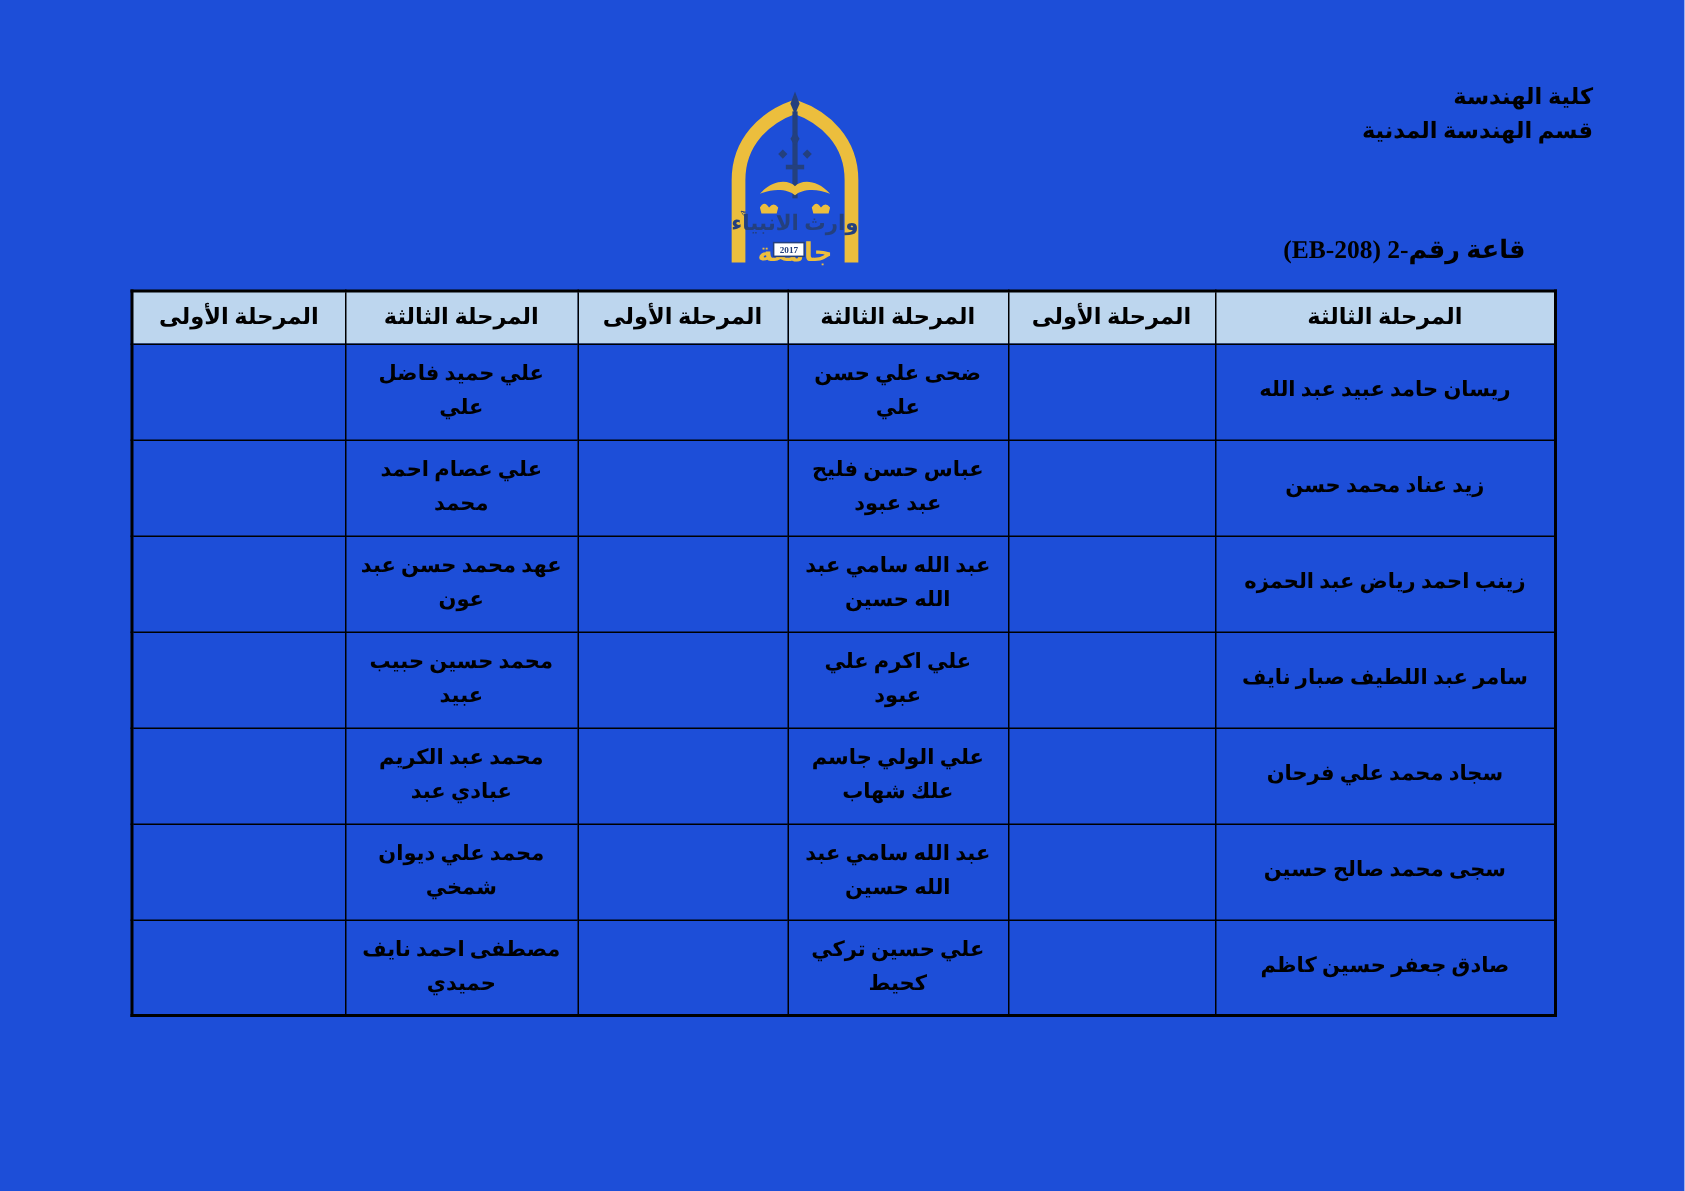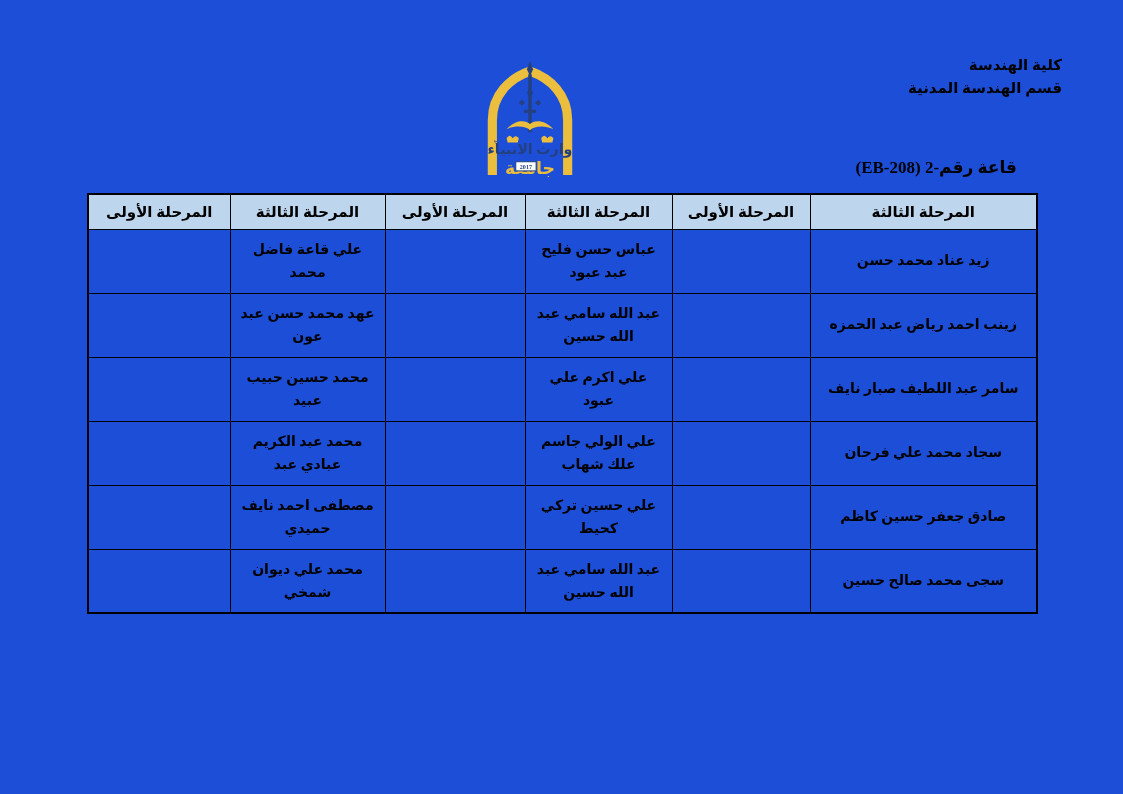--- a/index.html
+++ b/index.html
@@ -97,25 +97,33 @@
           <th style="background-color: rgb(189, 214, 238);">المرحلة الثالثة</th>
           <th style="background-color: rgb(189, 214, 238);">المرحلة الأولى</th>
           <th style="background-color: rgb(189, 214, 238);">المرحلة الثالثة</th>
           <th style="background-color: rgb(189, 214, 238);">المرحلة الأولى</th>
           <th style="background-color: rgb(189, 214, 238);">المرحلة الثالثة</th>
           <th style="background-color: rgb(189, 214, 238);">المرحلة الأولى</th>
         </tr>
     </thead>
     <tbody>
         <tr>
+          <td>ريسان حامد عبيد عبد الله</td>
+          <td></td>
+          <td>ضحى علي حسن علي</td>
+          <td></td>
+          <td>علي حميد فاضل علي</td>
+          <td></td>
+        </tr>
+        <tr>
           <td>زيد عناد محمد حسن</td>
           <td></td>
           <td>عباس حسن فليح عبد عبود</td>
           <td></td>
-          <td>علي قاعة فاضل محمد</td>
+          <td>علي عصام احمد محمد</td>
           <td></td>
         </tr>
         <tr>
           <td>زينب احمد رياض عبد الحمزه</td>
           <td></td>
           <td>عبد الله سامي عبد الله حسين</td>
           <td></td>
           <td>عهد محمد حسن عبد عون</td>
           <td></td>
         </tr>
@@ -129,31 +137,31 @@
         </tr>
         <tr>
           <td>سجاد محمد علي فرحان</td>
           <td></td>
           <td>علي الولي جاسم علك شهاب</td>
           <td></td>
           <td>محمد عبد الكريم عبادي عبد</td>
           <td></td>
         </tr>
         <tr>
+          <td>سجى محمد صالح حسين</td>
+          <td></td>
+          <td>عبد الله سامي عبد الله حسين</td>
+          <td></td>
+          <td>محمد علي ديوان شمخي</td>
+          <td></td>
+        </tr>
+        <tr>
           <td>صادق جعفر حسين كاظم</td>
           <td></td>
           <td>علي حسين تركي كحيط</td>
           <td></td>
           <td>مصطفى احمد نايف حميدي</td>
-          <td></td>
-        </tr>
-        <tr>
-          <td>سجى محمد صالح حسين</td>
-          <td></td>
-          <td>عبد الله سامي عبد الله حسين</td>
-          <td></td>
-          <td>محمد علي ديوان شمخي</td>
           <td></td>
         </tr>
       </tbody>
   </table>
 
 </div>
 
 </body></html>

